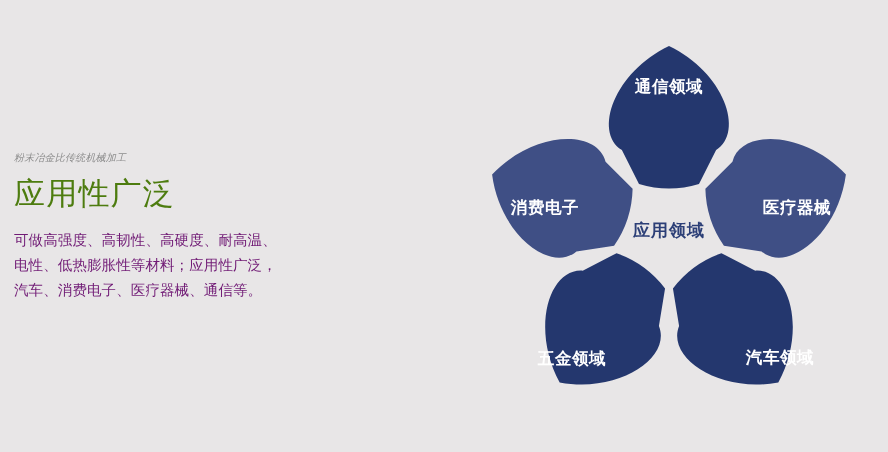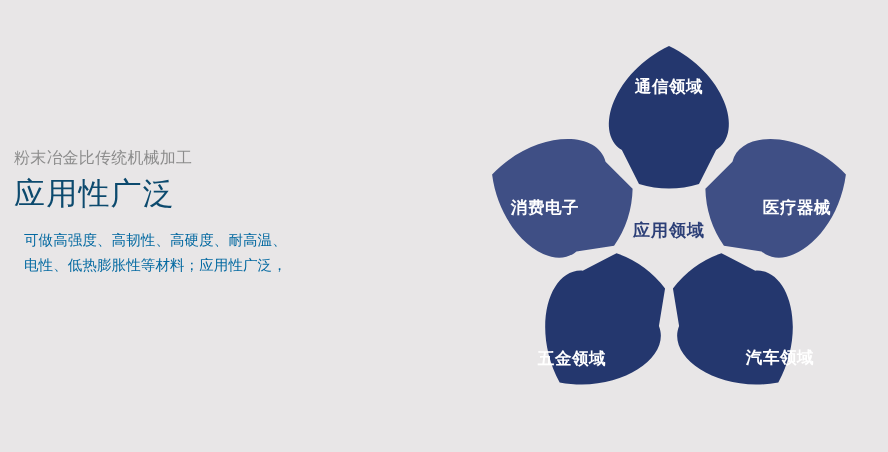--- a/index.html
+++ b/index.html
@@ -25,44 +25,45 @@
 
   
   #text-panel {
     position: absolute;
     left: 14px;
     top: 148px;
     width: 330px;
   }
 
   #eyebrow {
-    font-size: 16px;
+    font-size: 10px;
     line-height: 20px;
     color: #8c8c8c;
     letter-spacing: 0.2px;
     margin: 0 0 6px 0;
     white-space: nowrap;
+    font-style: italic;
   }
 
   #headline {
     font-size: 31px;
     line-height: 40px;
-    color: #0c4a6e;
+    color: #4d7c0f;
     letter-spacing: 1.2px;
     font-weight: 400;
     margin: 0 0 14px 0;
     white-space: nowrap;
   }
 
   #body-copy {
     font-size: 14.5px;
     line-height: 25px;
-    color: #0369a1;
+    color: #701a75;
     letter-spacing: 0.1px;
-    margin: 10px;
+    margin: 0;
   }
   #body-copy .ln { display: block; white-space: nowrap; }
 
   
   #diagram {
     position: absolute;
     left: 450px;
     top: 20px;
     width: 438px;
     height: 412px;
@@ -94,20 +95,21 @@
 <div id="stage">
 
   <div id="text-panel">
     <p id="eyebrow">粉末冶金比传统机械加工</p>
 
     <h1 id="headline">应用性广泛</h1>
 
     <p id="body-copy">
       <span class="ln">可做高强度、高韧性、高硬度、耐高温、</span>
       <span class="ln">电性、低热膨胀性等材料；应用性广泛，</span>
+      <span class="ln">汽车、消费电子、医疗器械、通信等。</span>
     </p>
   </div>
 
   <div id="diagram">
     <svg id="flower-svg" viewBox="0 0 438 412" xmlns="http://www.w3.org/2000/svg">
 
       <g id="petal-group">
           <path d="M 189.00 164.00 L 171.88 130.00 C 143.00 112.00 164.28 52.00 219.00 26.00 C 273.72 52.00 295.00 112.00 266.12 130.00 L 249.00 164.00 Q 219.00 173.00 189.00 164.00 Z" fill="#24376e"></path>
           <path d="M 255.38 168.64 L 282.43 141.85 C 290.62 108.82 354.26 110.52 395.90 154.52 C 388.08 214.60 337.59 253.38 311.55 231.47 L 273.92 225.70 Q 256.09 199.95 255.38 168.64 Z" fill="#3f4f85"></path>
           <path d="M 271.48 233.20 L 305.32 250.64 C 339.26 248.23 357.32 309.28 328.33 362.48 C 268.78 373.61 216.29 337.57 229.08 306.04 L 222.94 268.47 Q 241.92 243.55 271.48 233.20 Z" fill="#24376e"></path>

